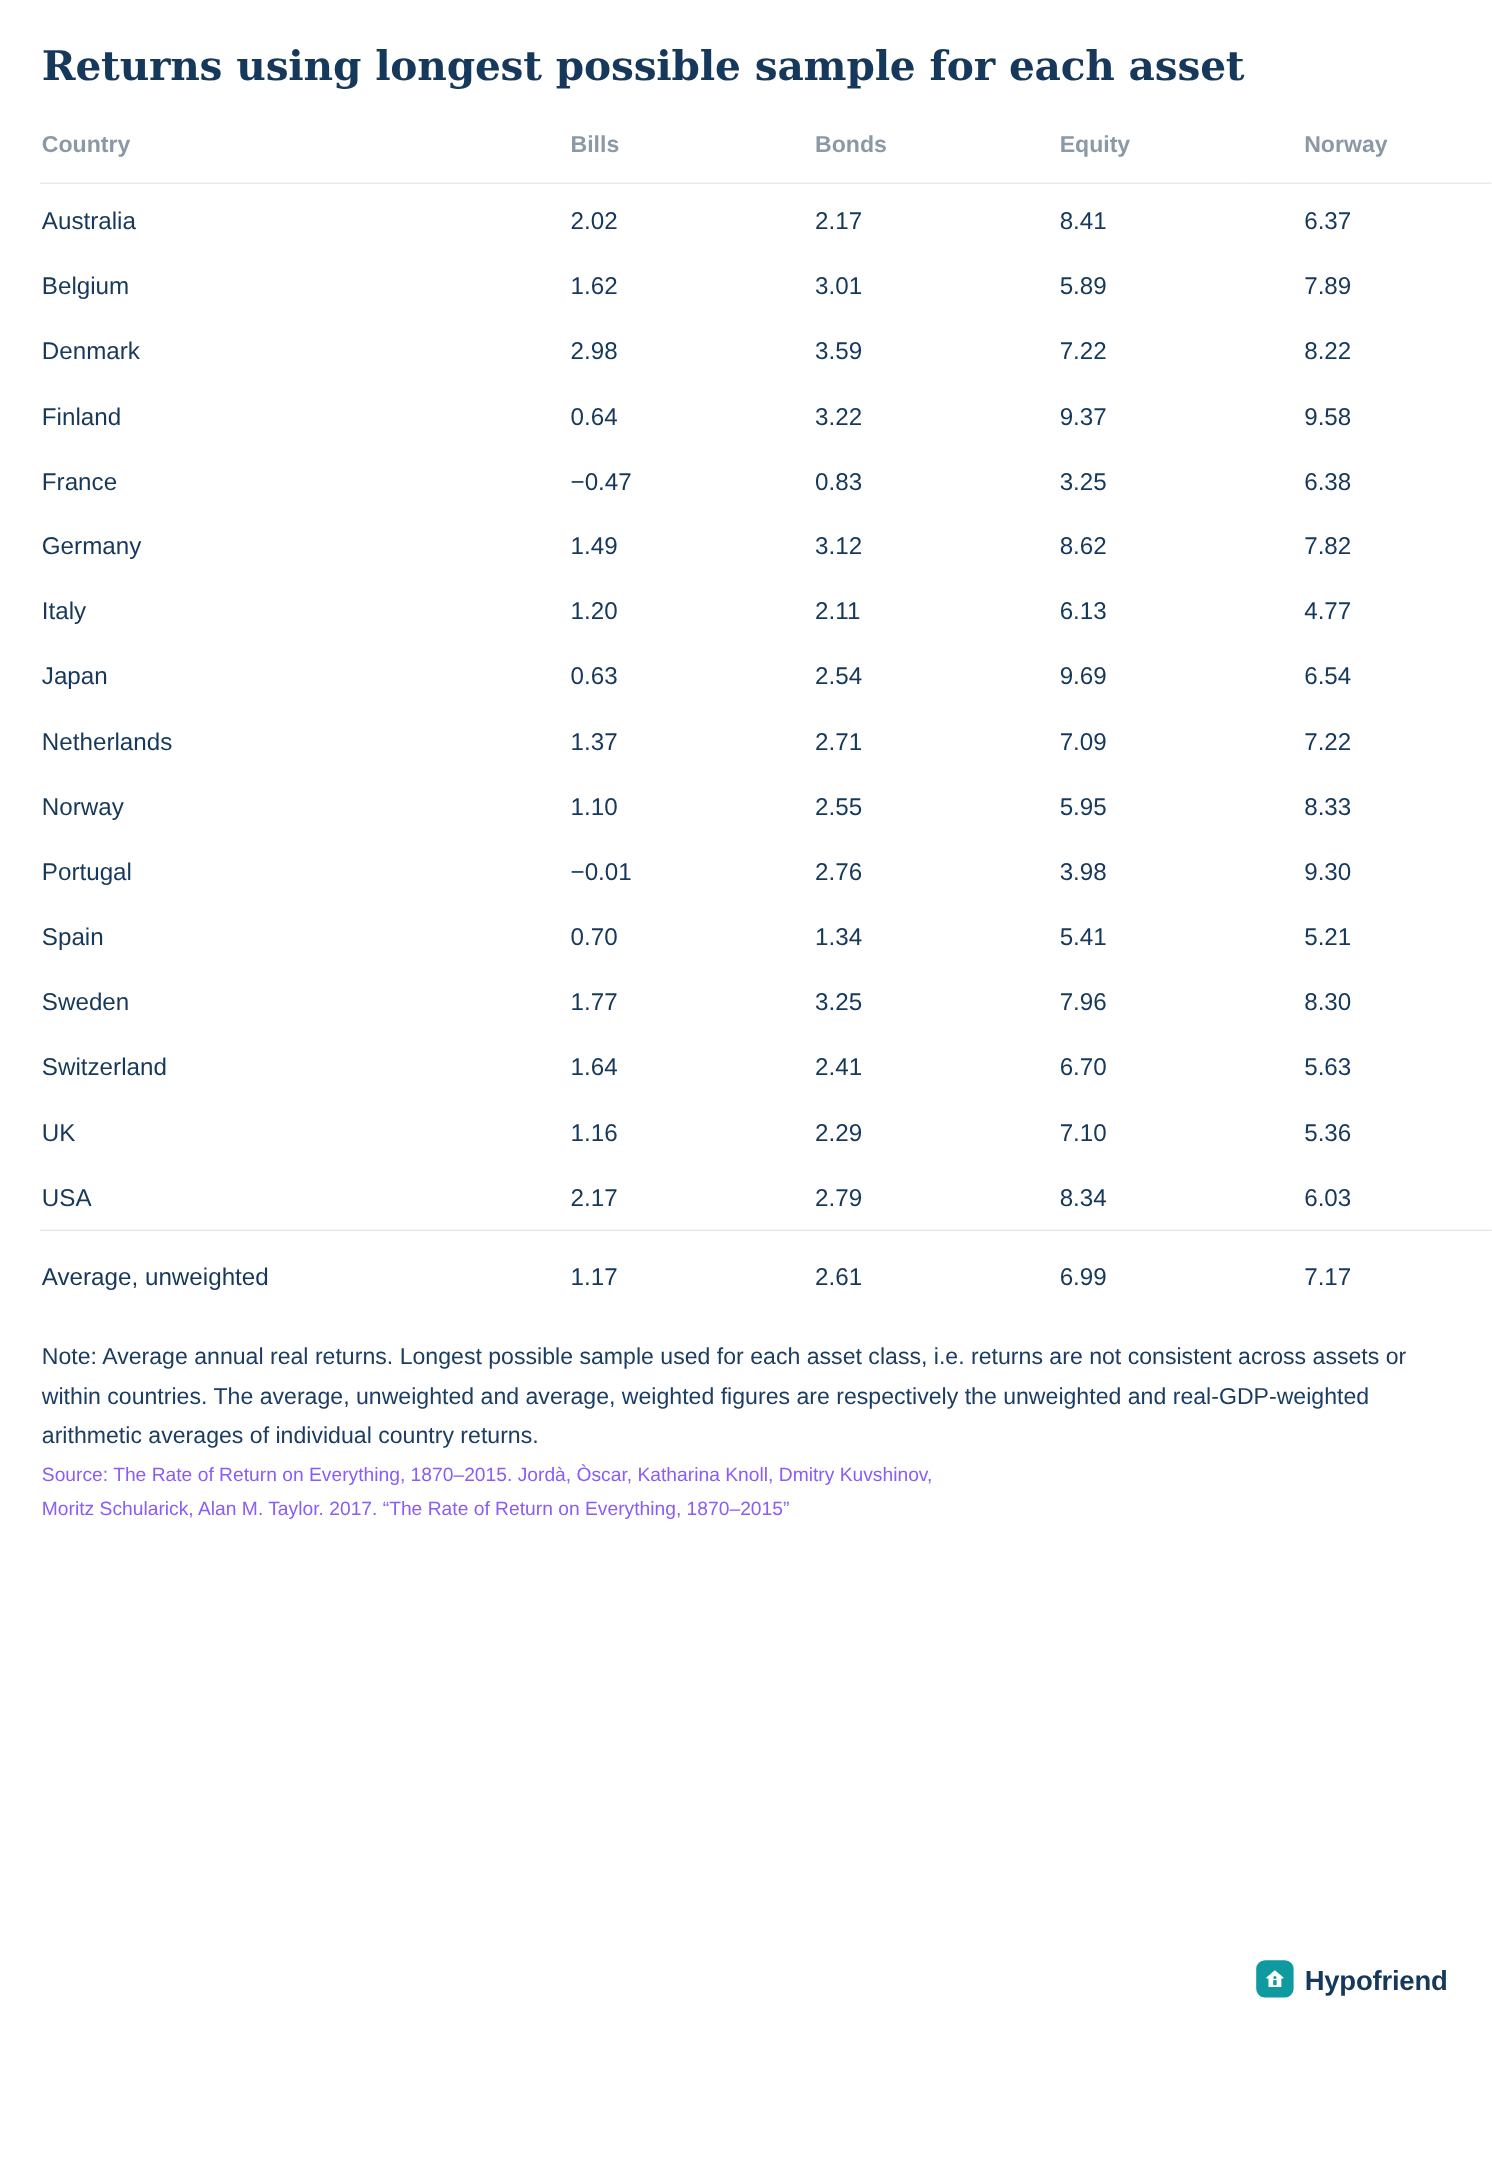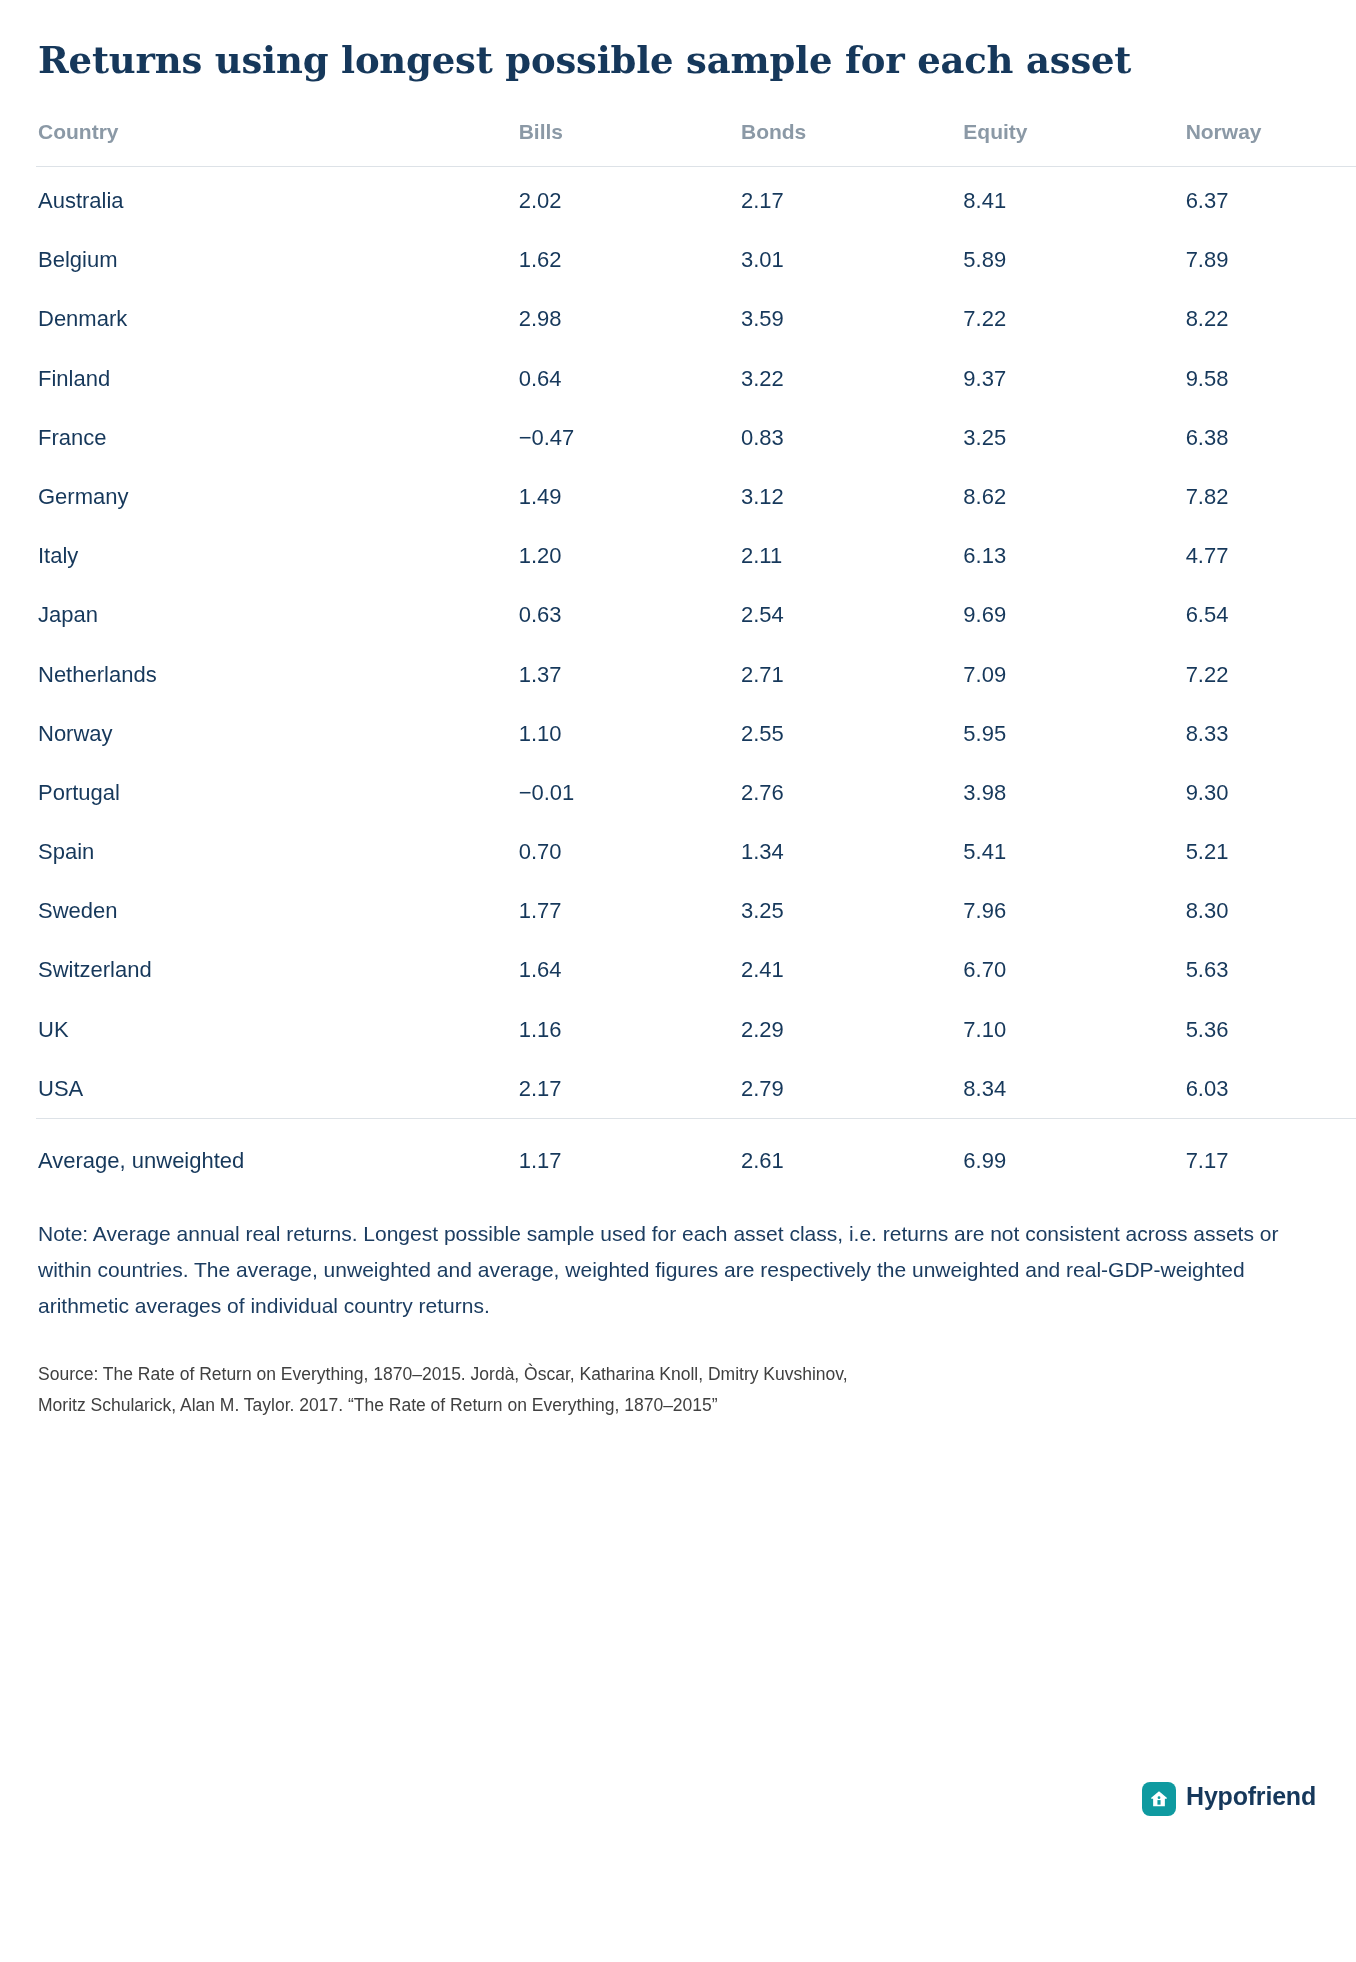--- a/index.html
+++ b/index.html
@@ -72,32 +72,31 @@
   }
   .note {
     margin-top: 26px;
     font-size: 21px;
     line-height: 1.72;
     color: #1c3d61;
     max-width: 1300px;
     padding-left: 2px;
   }
   .source {
-    margin-top: 34px;
     font-size: 17.5px;
     line-height: 1.78;
-    color: #404040;
+    color: #8b5cf6;
     padding-left: 2px;
   }
   .brand {
     position: absolute;
     right: 40px;
     bottom: 36px;
     display: flex;
-    align-items: flex-start;
+    align-items: flex-end;
     gap: 10px;
     margin-top: 48px;
   }
   .brand .logo-mark {
     width: 34px;
     height: 34px;
     border-radius: 8px;
     background: #0f9aa0;
     display: flex;
     align-items: center;

